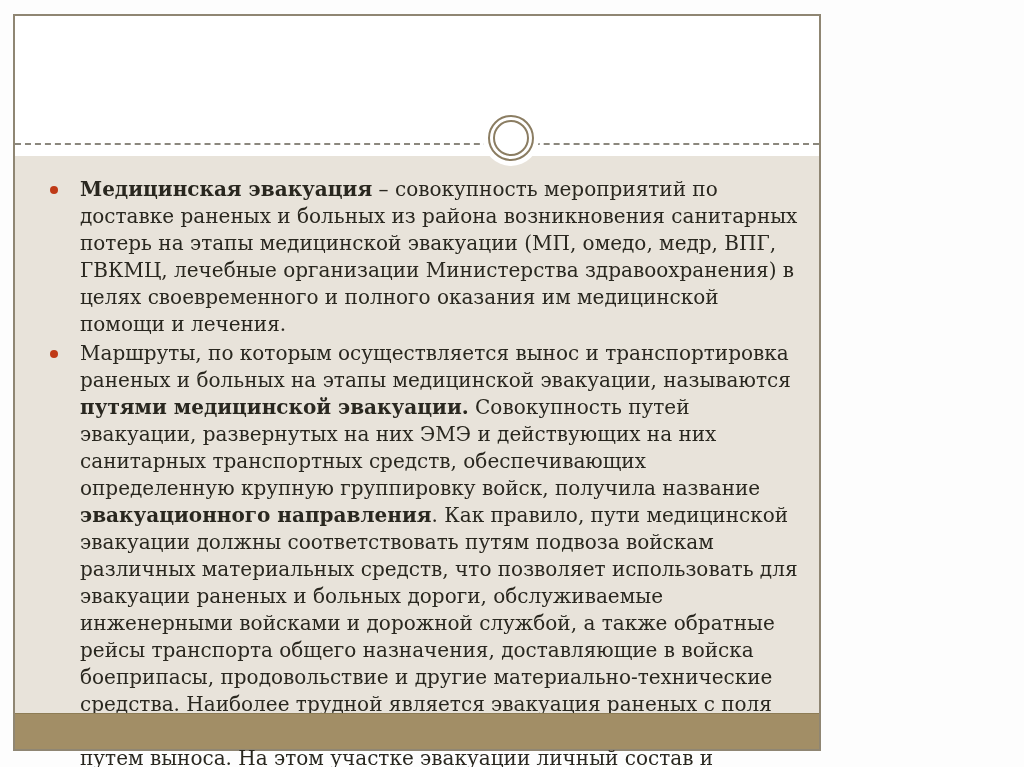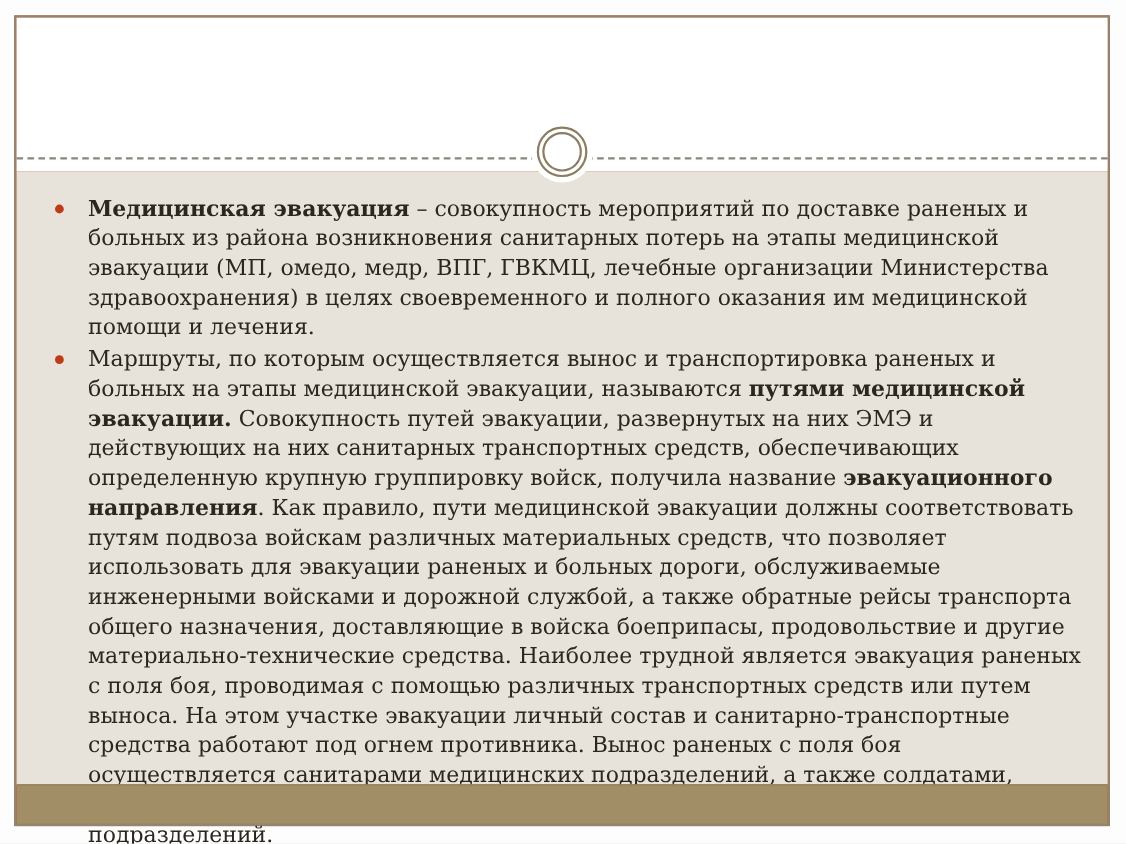--- a/index.html
+++ b/index.html
@@ -2,23 +2,23 @@
 <html style="--frame: #8f8673; --topbg: #ffffff; --bodybg: #e8e3da; --footbg: #a28e66; --bulletc: #bf3a17; --ringc: #8b7d62;"><head>
 <meta charset="utf-8">
 <style>
   html,body{margin:0;padding:0;}
   body{
     width:1024px;height:767px;position:relative;overflow:hidden;
     background:#fdfdfd;
     font-family:"DejaVu Serif","Liberation Serif",serif;
   }
   .slide{
-    position:absolute;left:13px;top:14px;width:996px;height:737px;
+    position:absolute;left:13px;top:14px;width:808px;height:737px;
     border:2px solid var(--frame,#8f8673);
-    background:#c2410c;box-sizing:border-box;
+    background:#fde047;box-sizing:border-box;
   }
   .top-area{
     position:absolute;top:0;left:0;right:0;height:140px;background:var(--topbg,#ffffff);
   }
   .dotted-line{
     position:absolute;top:127px;left:0;right:0;height:0;
     border-top:2px dashed #8b877d;
   }
   .body-area{
     position:absolute;top:140px;left:0;right:0;bottom:35px;

